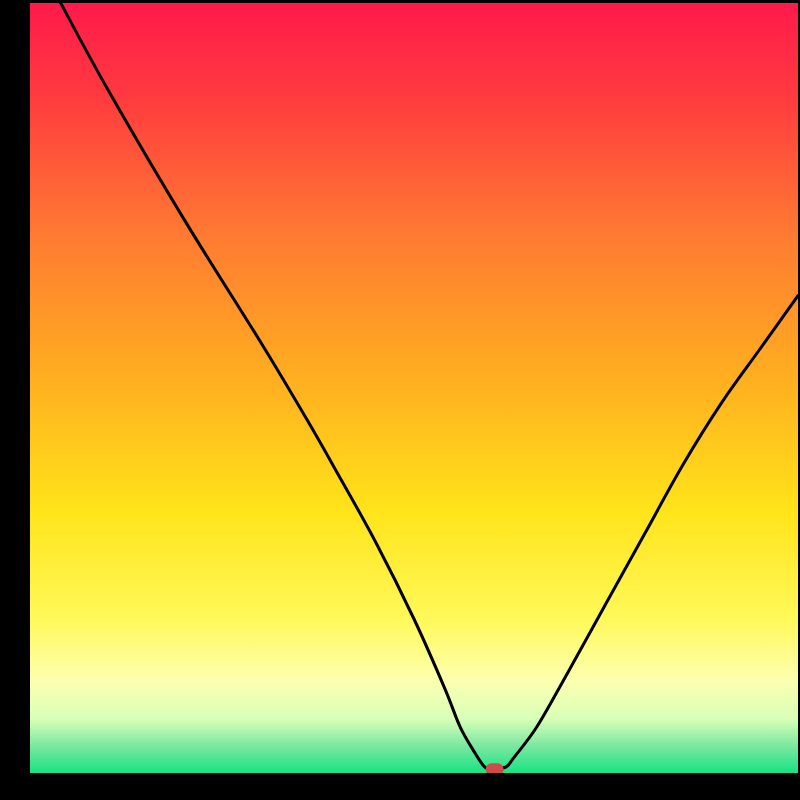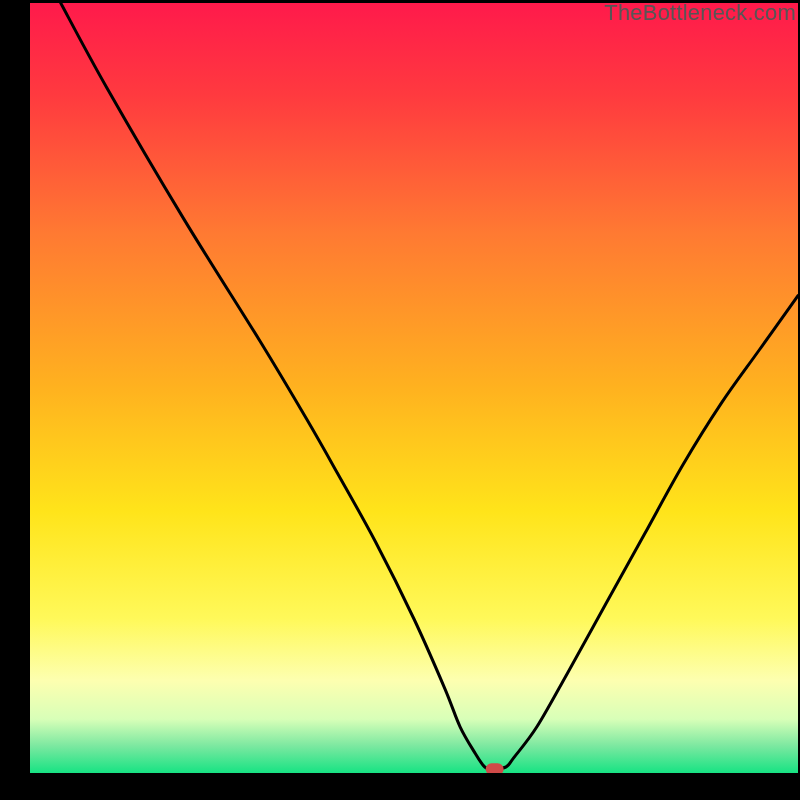--- a/index.html
+++ b/index.html
@@ -55,14 +55,13 @@
             <stop offset="93%" stop-color="#d8ffb8"></stop>
             <stop offset="96.5%" stop-color="#7be8a0"></stop>
             <stop offset="100%" stop-color="#17e383"></stop>
           </linearGradient>
       </defs>
       <rect id="bg-rect" x="0" y="0" width="768" height="770" fill="url(#bg-grad)"></rect>
       <path id="curve-path" d="M 30.72 0 C 38.4 14.116666666666674 56.32000000000001 48.76666666666671 76.80000000000001 84.70000000000005 C 97.28000000000002 120.63333333333338 128.00000000000003 173.25000000000003 153.60000000000002 215.60000000000002 C 179.20000000000002 257.95 209.92 305.4333333333333 230.39999999999998 338.79999999999995 C 250.87999999999997 372.16666666666663 263.68 393.98333333333335 276.48 415.8 C 289.28000000000003 437.6166666666667 295.68000000000006 449.16666666666663 307.20000000000005 469.7 C 318.72 490.23333333333335 332.8 514.6166666666667 345.6 539 C 358.40000000000003 563.3833333333333 372.48 591.6166666666667 384 616 C 395.52 640.3833333333333 407.04 667.3333333333333 414.72 685.3 C 422.40000000000003 703.2666666666667 424.96000000000004 712.8916666666667 430.08000000000004 723.8 C 435.20000000000005 734.7083333333333 441.59999999999997 744.3333333333334 445.43999999999994 750.75 C 449.2799999999999 757.1666666666666 451.2 759.8616666666667 453.12 762.3 C 455.04 764.7383333333332 455.68 764.7383333333333 456.96 765.38 C 458.23999999999995 766.0216666666666 459.52 766.0216666666666 460.79999999999995 766.15 C 462.0799999999999 766.2783333333333 462.08 766.535 464.64 766.15 C 467.2 765.765 472.96 765.765 476.15999999999997 763.84 C 479.35999999999996 761.9150000000001 478.72 761.2733333333333 483.84000000000003 754.6 C 488.96000000000004 747.9266666666667 497.92 737.9166666666666 506.88 723.8 C 515.8399999999999 709.6833333333333 526.0799999999999 690.4333333333333 537.5999999999999 669.9 C 549.1199999999999 649.3666666666667 563.1999999999999 623.7 576 600.6 C 588.8000000000001 577.5 601.6000000000001 554.4 614.4000000000001 531.3 C 627.2 508.19999999999993 640 483.81666666666666 652.8 462 C 665.5999999999999 440.18333333333334 678.4000000000001 419.65000000000003 691.2 400.40000000000003 C 704 381.15000000000003 716.8 364.4666666666666 729.5999999999999 346.49999999999994 C 742.3999999999999 328.5333333333333 761.6 301.58333333333337 768 292.6" fill="none" stroke="#000" stroke-width="3" stroke-linejoin="round" stroke-linecap="round"></path>
       <rect id="marker" rx="6" ry="6" width="18" height="12" fill="#cf4a48" x="455.64" y="760.15"></rect>
     </svg>
   </div>
-  <div class="watermark">TheBottleneck.com</div>
 </div>
 
 </body></html>

